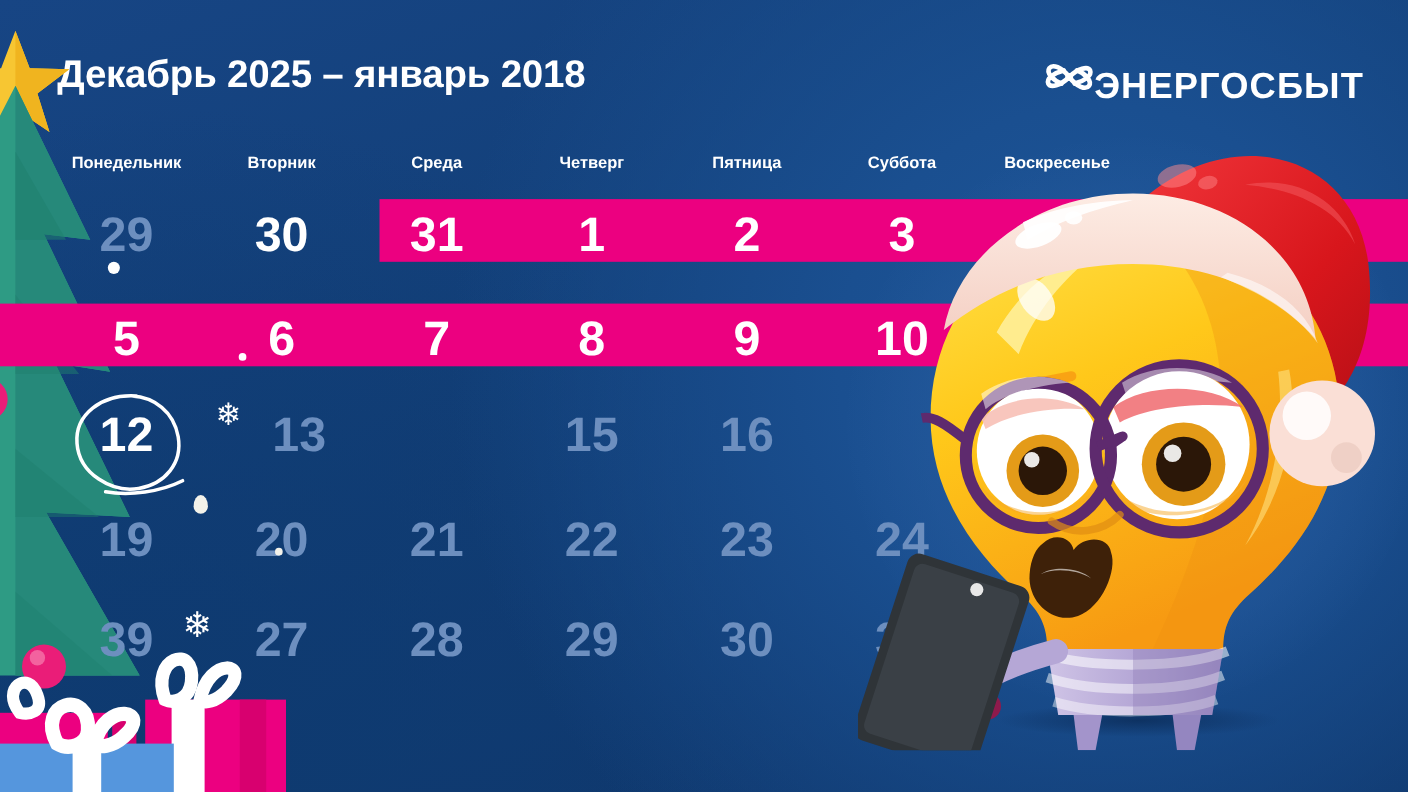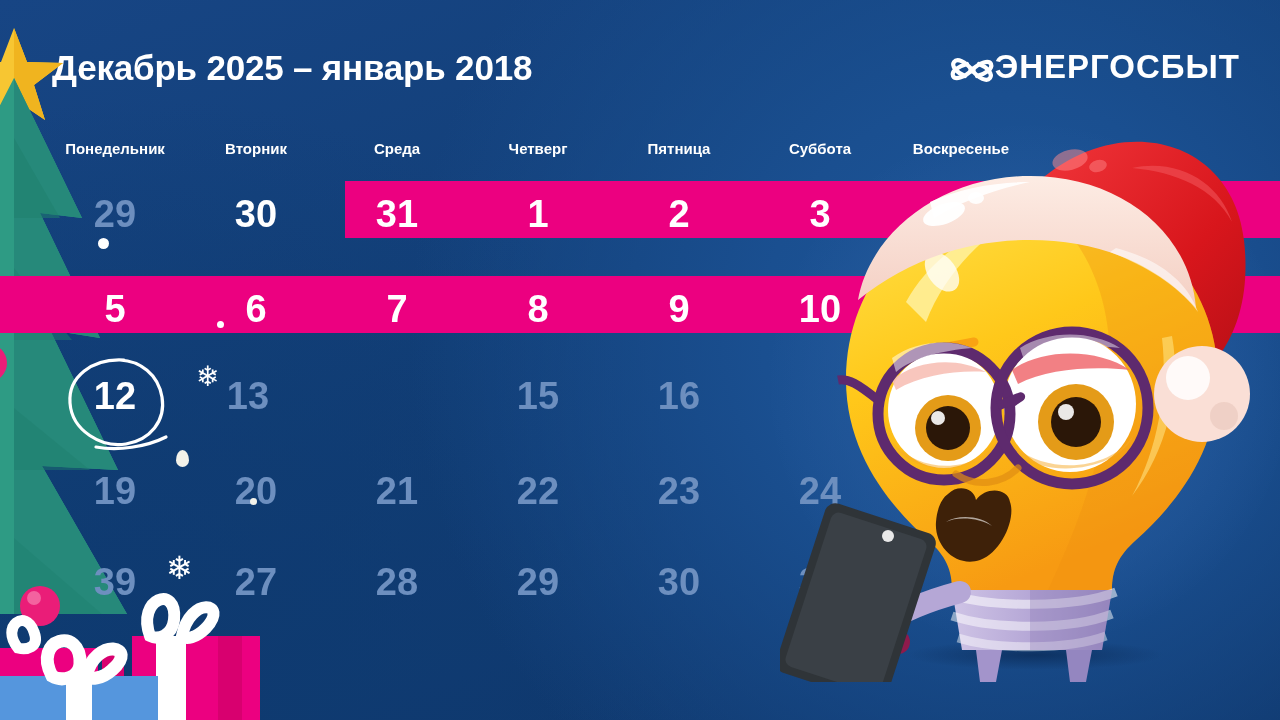--- a/index.html
+++ b/index.html
@@ -25,21 +25,21 @@
     background:radial-gradient(circle,#2b63a8 0%, rgba(38,90,157,.55) 46%, rgba(30,75,136,0) 72%);
   }
 
   
   #header{ position:absolute; left:0; top:0; width:1280px; height:120px; }
   #page-title{
     position:absolute; left:52px; top:48px;
     font-size:35px; font-weight:bold; color:#ffffff;
     letter-spacing:-0.2px; white-space:nowrap;
   }
-  #brand{ position:absolute; right:40px; top:48px; display:flex; align-items:flex-start; gap:0; }
+  #brand{ position:absolute; right:40px; top:48px; display:flex; align-items:flex-end; gap:0; }
   #brand-name{
     font-size:33px; font-weight:bold; color:#ffffff; letter-spacing:1px; white-space:nowrap;
   }
 
   
   #calendar{ position:absolute; left:0; top:0; width:1280px; height:720px; }
 
   .weekday-row{ position:absolute; left:0; top:140px; width:1100px; height:24px; }
   .weekday{
     position:absolute; top:0;
@@ -53,21 +53,21 @@
   }
   #bar-row1{ left:345px; top:181px; width:935px; }
   #bar-row2{ left:0px;   top:276px; width:1280px; }
 
   .week-row{ position:absolute; left:0; width:1280px; height:70px; }
   .daycell{
     position:absolute; top:0; width:110px; text-align:center;
     transform:translateX(-55px);
   }
   .daynum{
-    font-size:38px; font-weight:bold; line-height:48px;
+    font-size:44px; font-weight:bold; line-height:48px;
     display:block;
   }
   .d-white { color:#ffffff; }
   .d-muted { color:#6d8fbf; }
 
   .dot{
     position:absolute; width:11px; height:11px; border-radius:50%;
     background:#ffffff;
   }
   .dot.small{ width:7px; height:7px; }
@@ -232,21 +232,21 @@
       </div>
     <div class="daycell" style="left:961px">
         <span class="daynum d-white">11</span>
       </div>
   </div>
 
   <div class="week-row" style="top:372px">
     <div class="daycell" style="left:115px">
         <span class="daynum d-white">12</span>
       </div>
-    <div class="daycell" style="left:248px">
+    <div class="daycell" style="left:272px">
         <span class="daynum d-muted">13</span>
       </div>
     <div class="daycell" style="left:538px">
         <span class="daynum d-muted">15</span>
       </div>
     <div class="daycell" style="left:679px">
         <span class="daynum d-muted">16</span>
       </div>
     <div class="daycell" style="left:961px">
         <span class="daynum d-muted">18</span>

